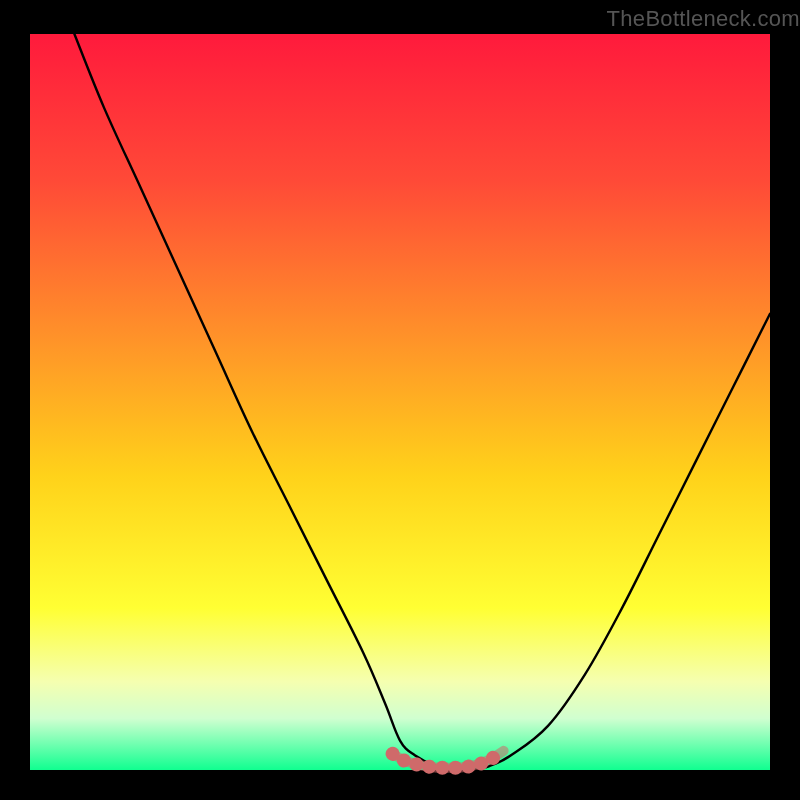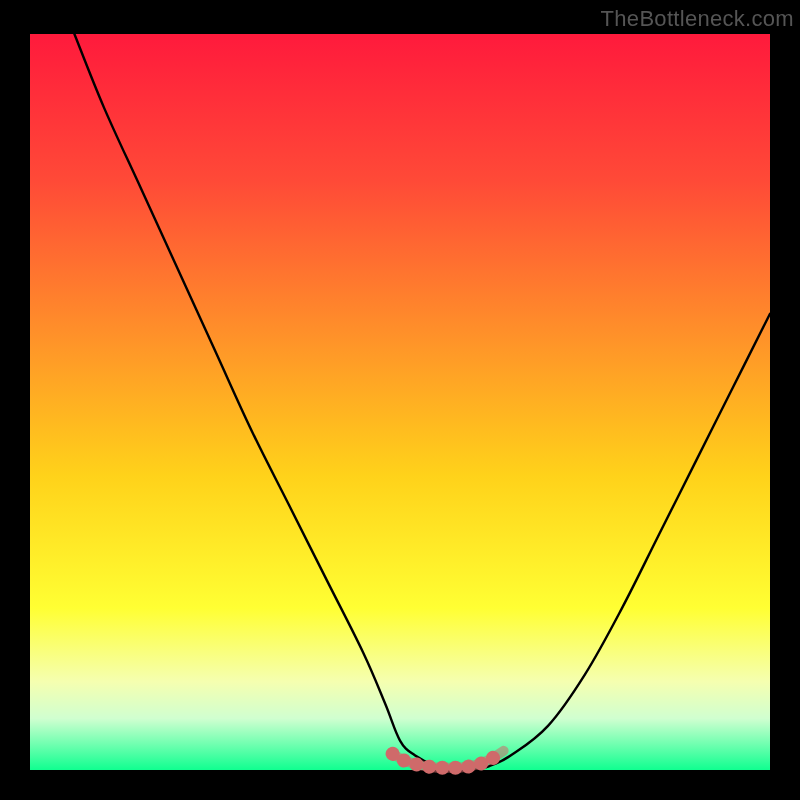--- a/index.html
+++ b/index.html
@@ -13,21 +13,21 @@
   }
   .frame {
     position: relative;
     width: 800px;
     height: 800px;
     background: #000;
   }
   .watermark {
     position: absolute;
     top: 6px;
-    right: 6px;
+    right: 0;
     color: #555;
     font-size: 22px;
     font-weight: 500;
     letter-spacing: 0.3px;
     user-select: none;
   }
   svg {
     position: absolute;
     top: 0;
     left: 0;

